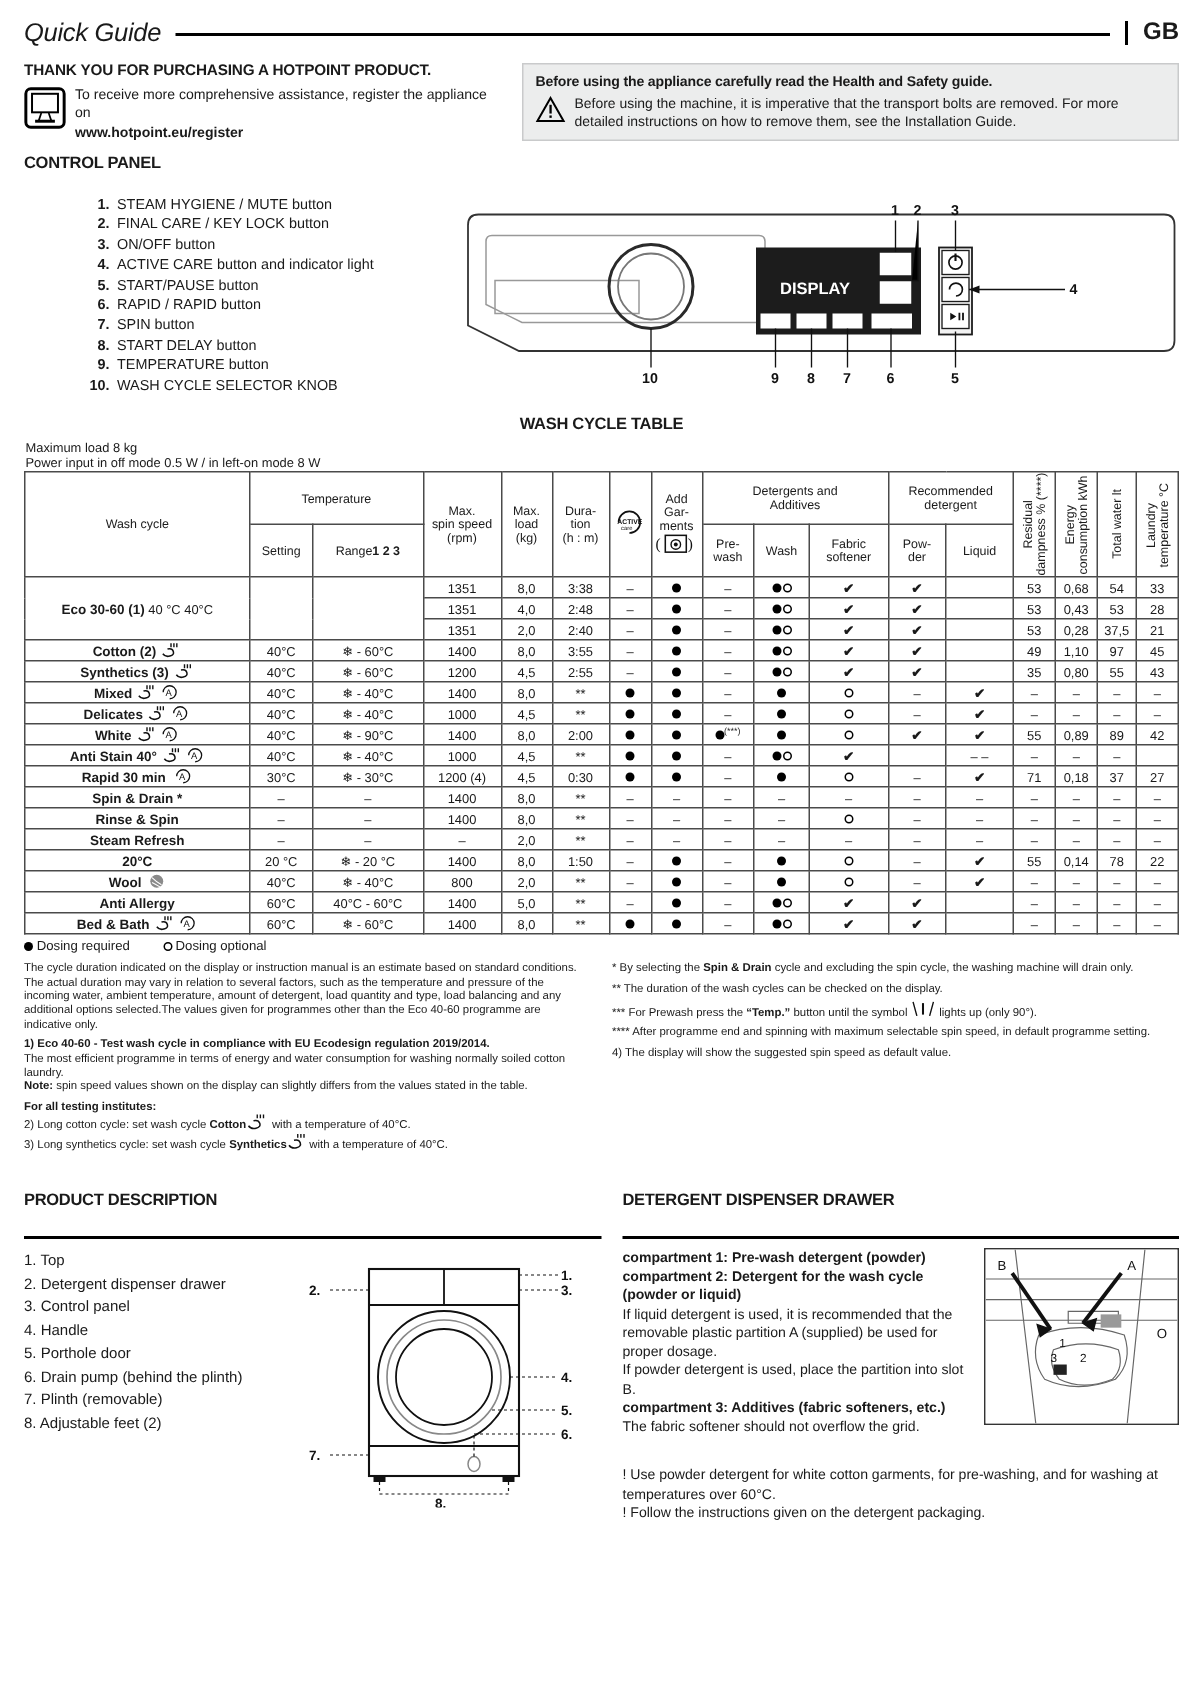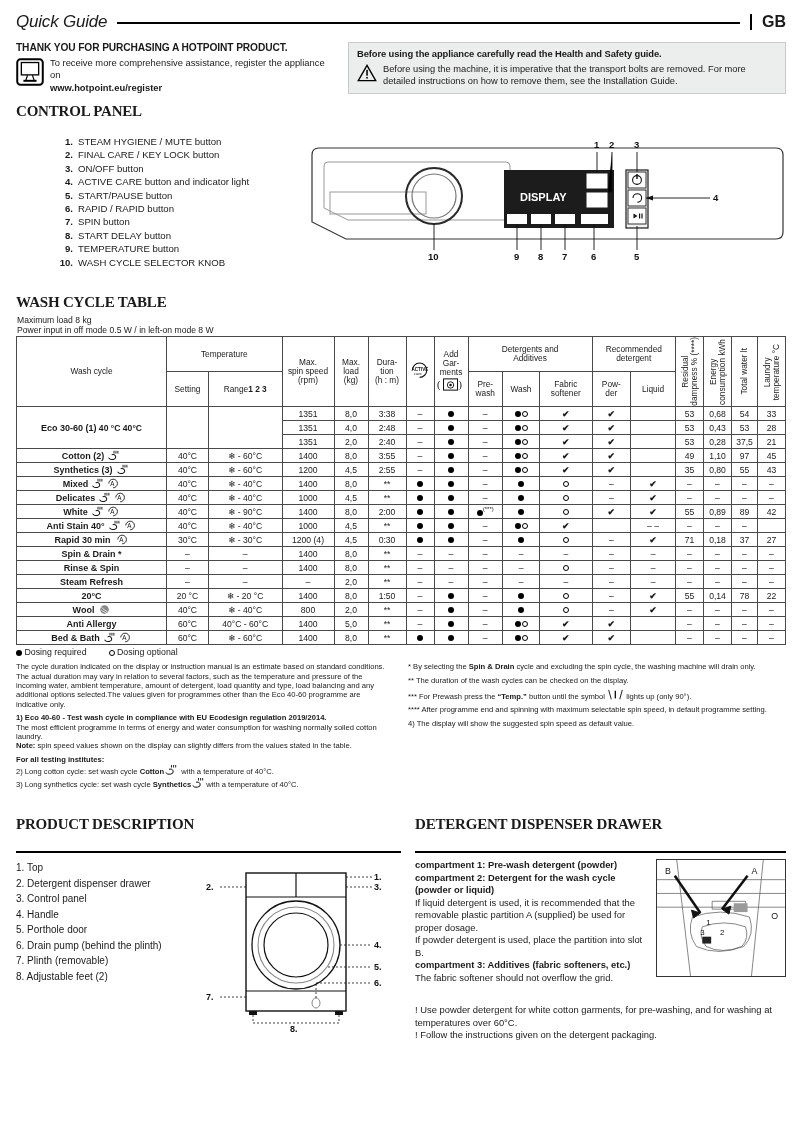--- a/index.html
+++ b/index.html
@@ -28,21 +28,21 @@
   .reg-text .url { font-weight:bold; }
   .monitor { width:28px; height:28px; flex:0 0 28px; margin-top:1px; }
 
   .safety-box { flex:1; background:#eceded; border:1px solid #c9cacb; padding:5px 8px 6px 8px; }
   .safety-title { font-weight:bold; font-size:9.4px; margin-bottom:4px; letter-spacing:-0.1px; }
   .safety-row { display:flex; gap:6px; }
   .warn-tri { width:20px; height:18px; flex:0 0 20px; margin-top:1px; }
   .safety-text { font-size:9.3px; line-height:1.3; }
 
   
-  .sec-title { font-weight:bold; font-size:15px; letter-spacing:-0.2px; margin:9px 0 0 0;font-family:Liberation Serif, serif; }
+  .sec-title { font-weight:bold; font-size:11px; letter-spacing:-0.2px; margin:9px 0 0 0; }
   .sec-title.underlined { border-bottom:2px solid #000; padding-bottom:18px; }
 
   
   .cp-wrap { display:flex; margin-top:6px; }
   .cp-list { width:300px; font-size:9.6px; line-height:1.35; }
   .cp-list li { list-style:none; display:flex; gap:5px; margin-bottom:0.5px; }
   .cp-list .num { font-weight:bold; width:17px; text-align:right; flex:0 0 17px; }
   .cp-fig { flex:1; position:relative; height:130px; }
 
   
@@ -221,21 +221,21 @@
         <text x="122" y="130" font-size="9.5" font-weight="bold" font-family="Liberation Sans, sans-serif" fill="#111">10</text>
         <text x="208" y="130" font-size="9.5" font-weight="bold" font-family="Liberation Sans, sans-serif" fill="#111">9</text>
         <text x="232" y="130" font-size="9.5" font-weight="bold" font-family="Liberation Sans, sans-serif" fill="#111">8</text>
         <text x="256" y="130" font-size="9.5" font-weight="bold" font-family="Liberation Sans, sans-serif" fill="#111">7</text>
         <text x="285" y="130" font-size="9.5" font-weight="bold" font-family="Liberation Sans, sans-serif" fill="#111">6</text>
         <text x="328" y="130" font-size="9.5" font-weight="bold" font-family="Liberation Sans, sans-serif" fill="#111">5</text>
       </svg>
     </div>
   </div>
 
-  <div class="sec-title" style="margin-top:14px;">WASH CYCLE TABLE</div>
+  <div class="sec-title" style="margin-top:2px;text-align:center;">WASH CYCLE TABLE</div>
 
   <div class="wct-note">
     <div>Maximum load 8 kg</div>
     <div>Power input in off  mode 0.5 W / in left-on mode 8 W</div>
   </div>
 
   <table class="wct">
     <thead>
       <tr>
         <th rowspan="2" style="width:150px;">Wash cycle</th>
@@ -322,21 +322,21 @@
         </th>
         <th>
           <div>Pow-</div>
           <div>der</div>
         </th>
         <th>Liquid</th>
       </tr>
     </thead>
     <tbody id="wct-body">
         <tr class="r-h">
-          <td class="cyc-name" rowspan="3"><b>Eco 30-60 (1)</b><span style="font-weight: bold; font-size: 8.6px;"> 40 °C  40°C</span></td>
+          <td class="cyc-name" rowspan="3"><b>Eco 30-60 (1)</b><span style="font-weight: normal; font-size: 8.6px;"> 40 °C  40°C</span></td>
           <td rowspan="3"></td>
           <td rowspan="3"></td>
           <td>1351</td>
           <td>8,0</td>
           <td>3:38</td>
           <td><span class="dash">–</span></td>
           <td><span class="dot-f"></span></td>
           <td><span class="dash">–</span></td>
           <td><span><span class="dot-f"></span><span class="dot-o" style="margin-left: 1px;"></span></span></td>
           <td><span class="chk">✔</span></td>

